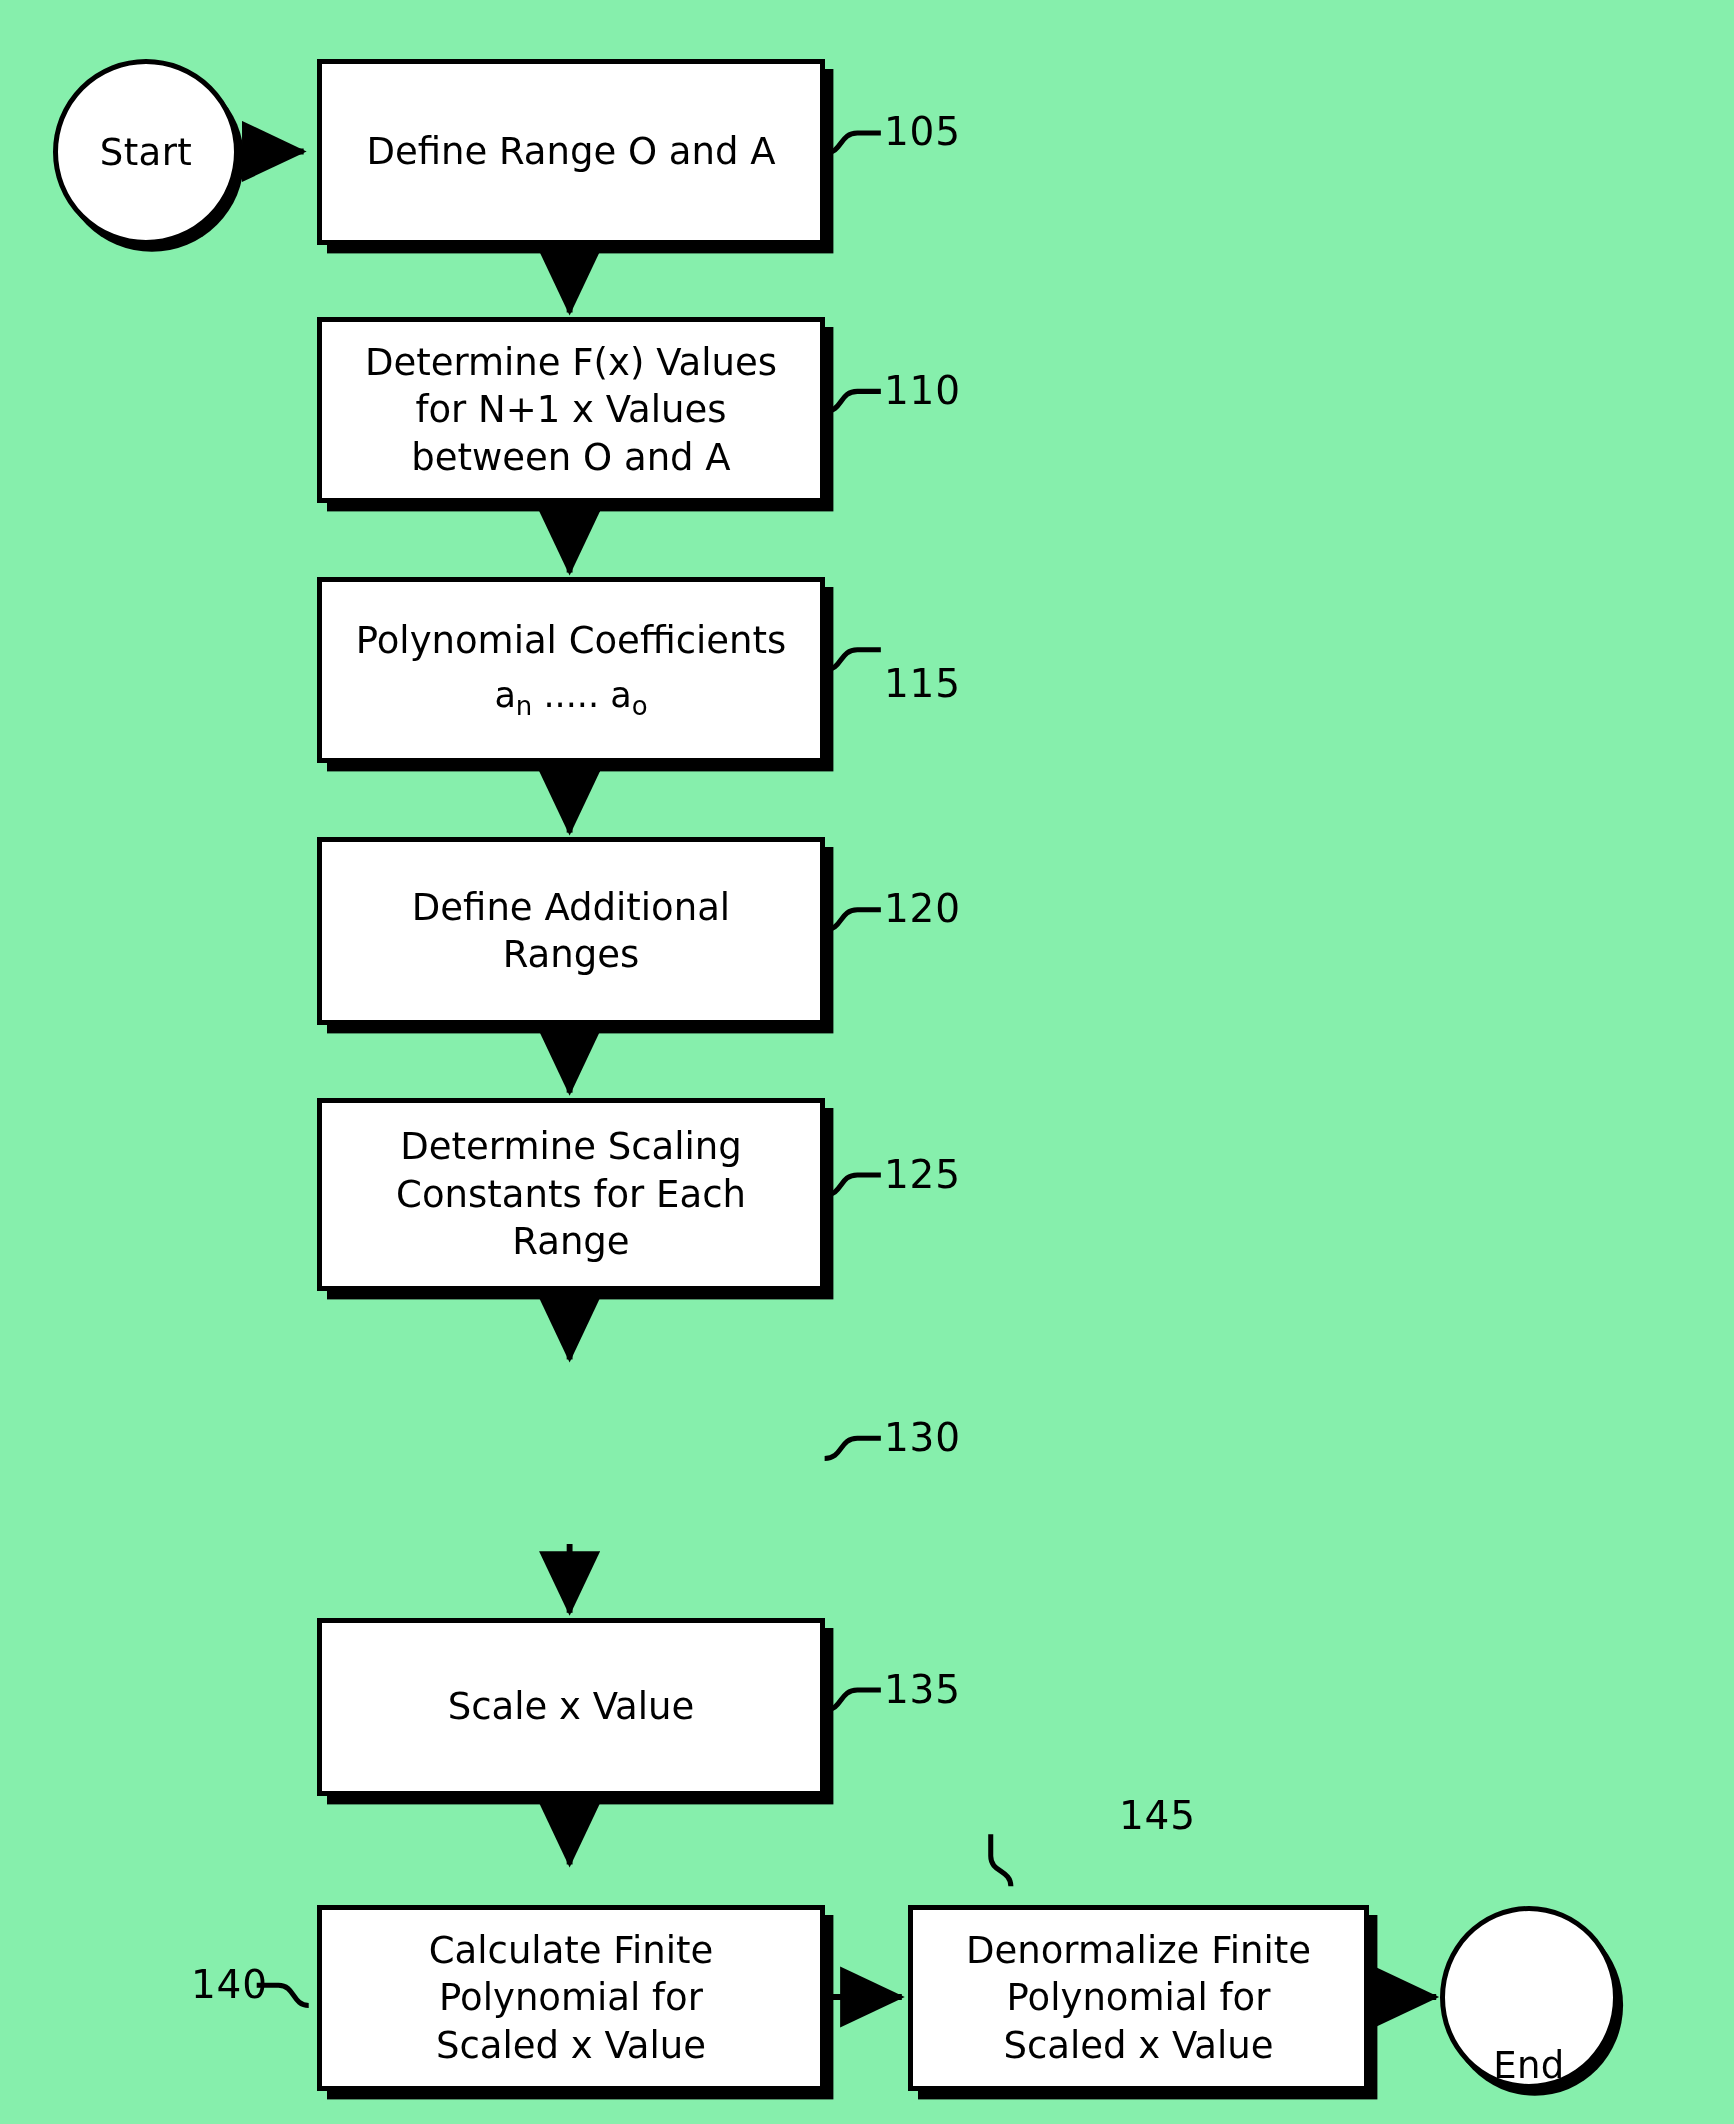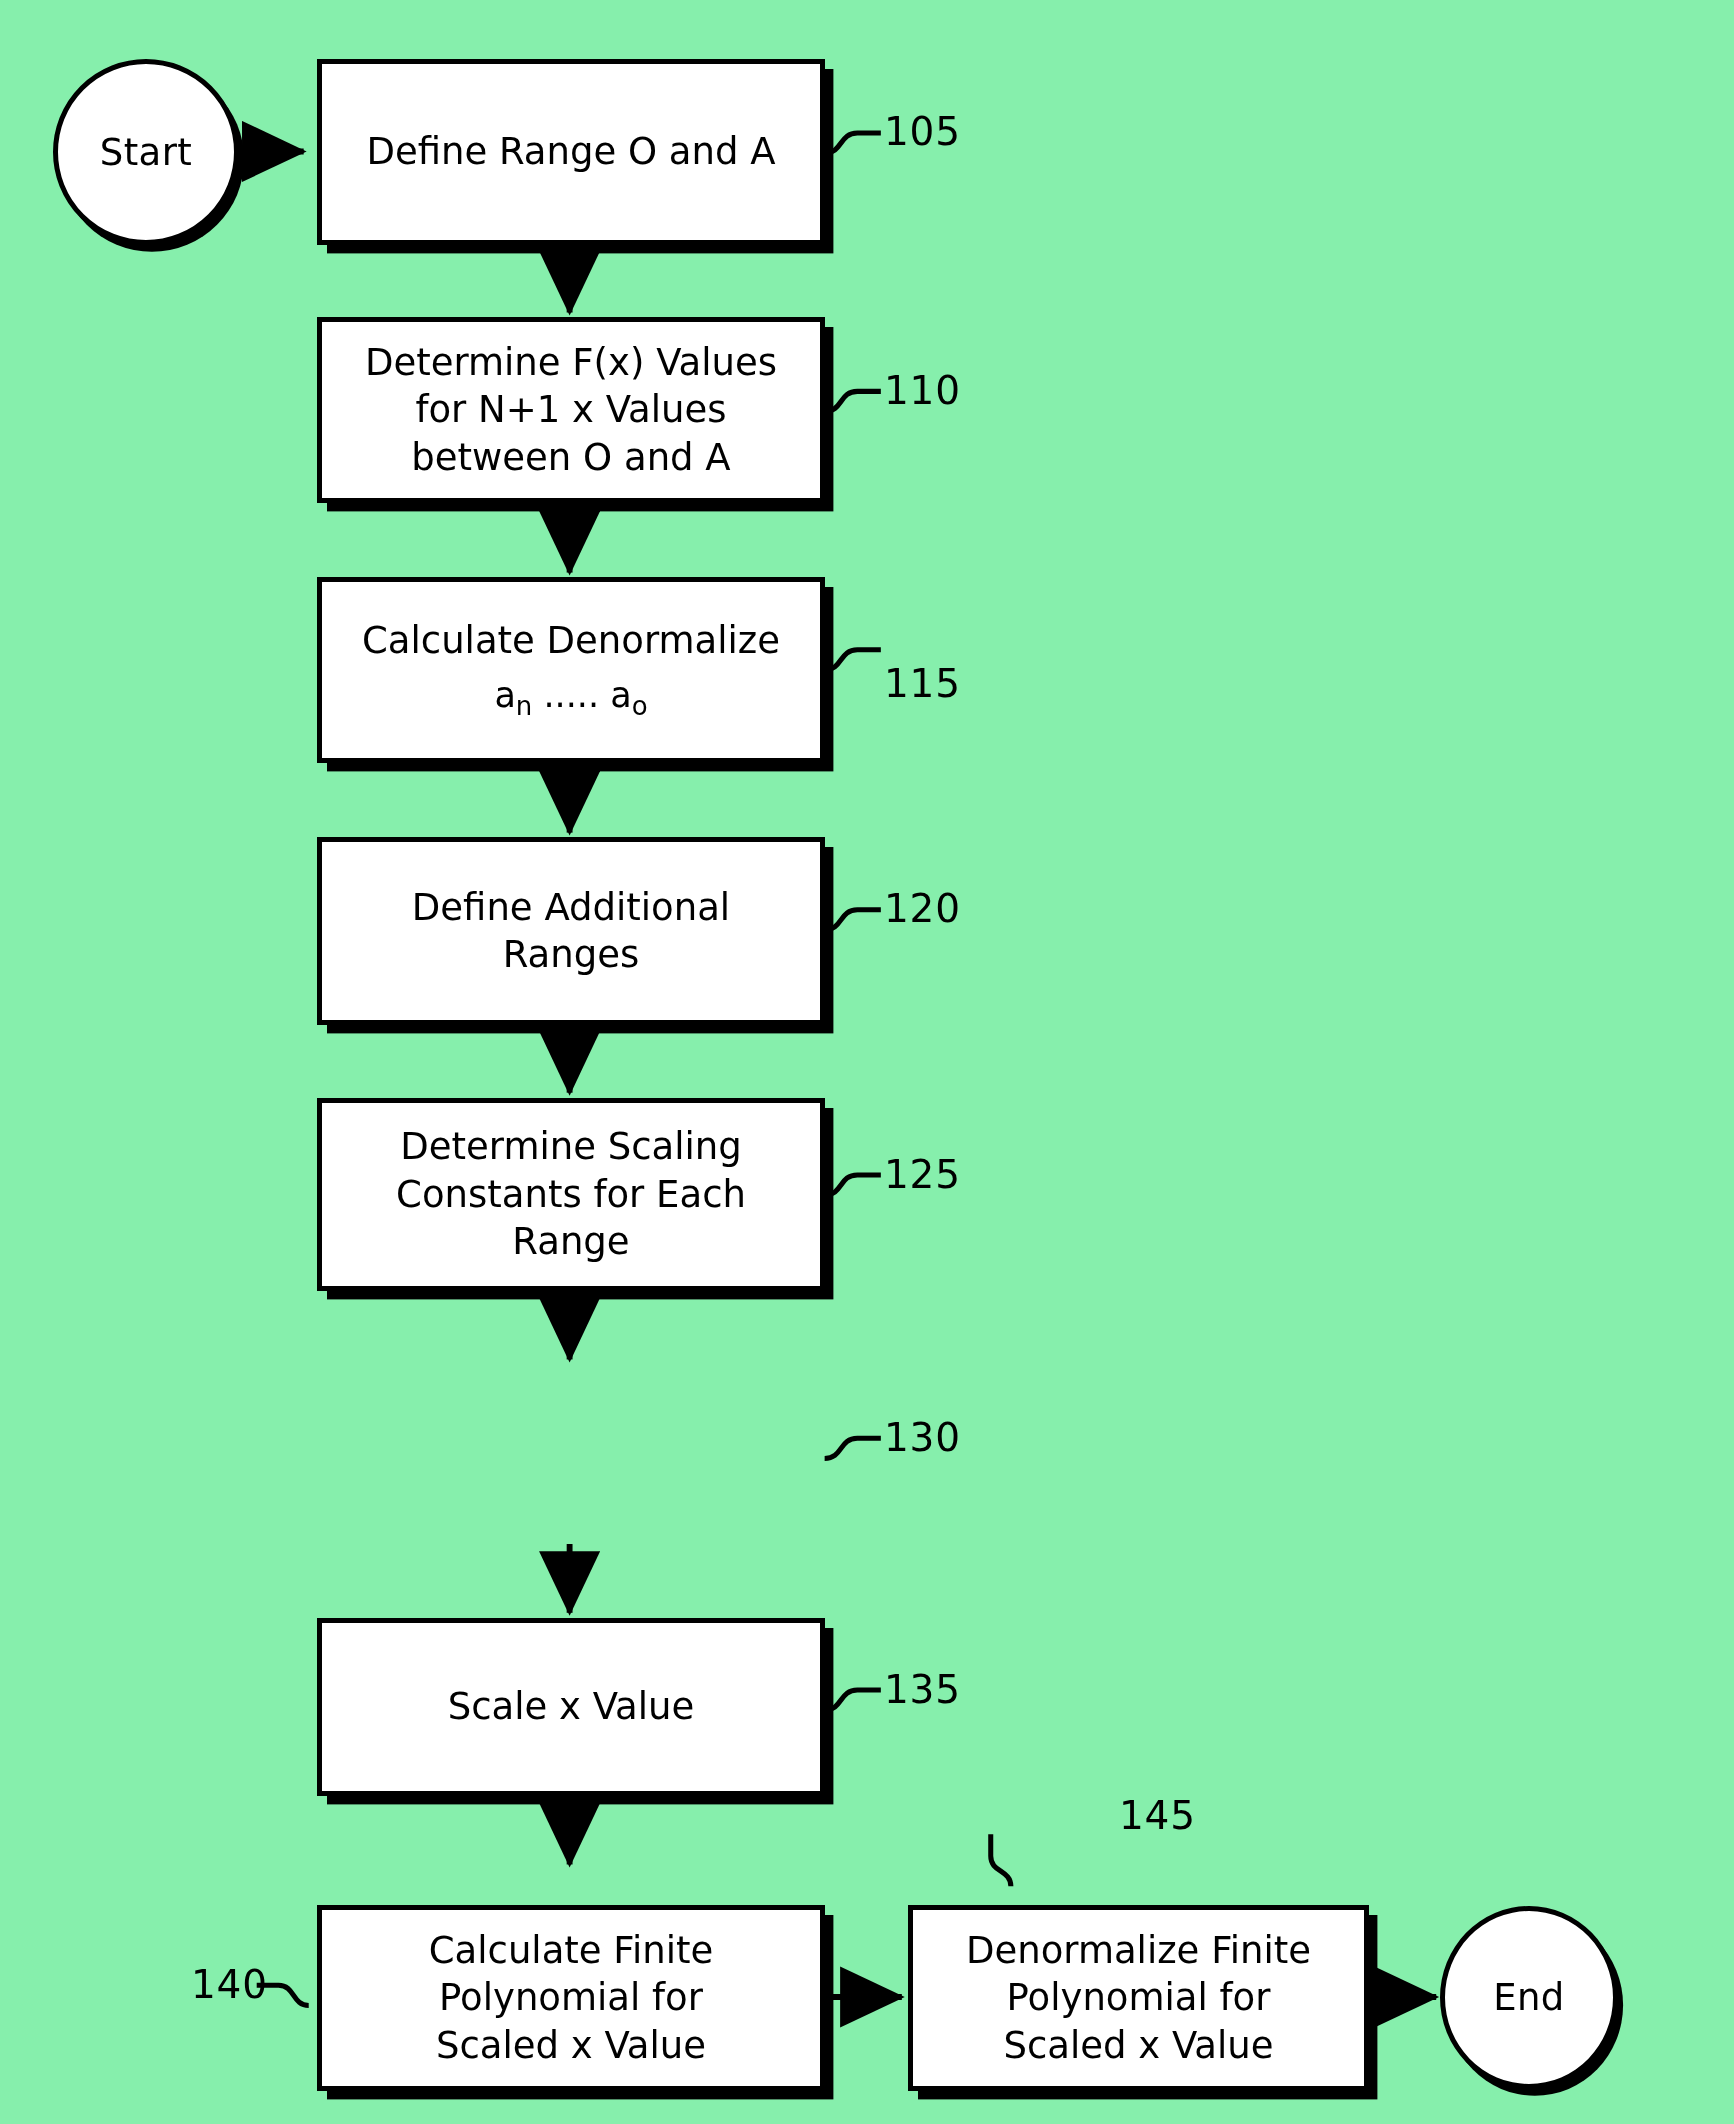--- a/index.html
+++ b/index.html
@@ -128,21 +128,21 @@
 
   <div class="pbox" style="left:317px; top:317px; width:508px; height:186px;">
     <div class="ptext">Determine F(x) Values
 for N+1 x Values
 between O and  A</div>
   </div>
   <div class="refnum" style="left:884px; top:371px;">110</div>
 
   <div class="pbox" style="left:317px; top:577px; width:508px; height:186px;">
     <div class="ptext">
-      <span>Calculate Denormalize</span>
+      <span>Polynomial Coefficients</span>
       <span class="coef-line"><span>a</span><span class="sub">n</span><span> ..... </span><span>a</span><span class="sub">o</span></span>
     </div>
   </div>
   <div class="refnum" style="left:884px; top:629px;margin-top:35px;">115</div>
 
   <div class="pbox" style="left:317px; top:837px; width:508px; height:188px;">
     <div class="ptext">Define Additional
 Ranges</div>
   </div>
   <div class="refnum" style="left:884px; top:889px;">120</div>
@@ -168,18 +168,18 @@
   </div>
   <div class="refnum" style="left:191px; top:1965px;">140</div>
 
   <div class="pbox" style="left:908px; top:1905px; width:461px; height:186px;">
     <div class="ptext">Denormalize Finite
 Polynomial for
 Scaled x Value</div>
   </div>
   <div class="refnum" style="left:1119px; top:1796px;">145</div>
 
-  <div class="terminator" style="left:1440px; top:1906px; width:178px; height:183px;">
+  <div class="terminator" style="left:1440px; top:1906px; width:178px; height:183px;align-items:flex-end;">
     <span>End</span>
   </div>
 
 </div>
 
 
 </body></html>

